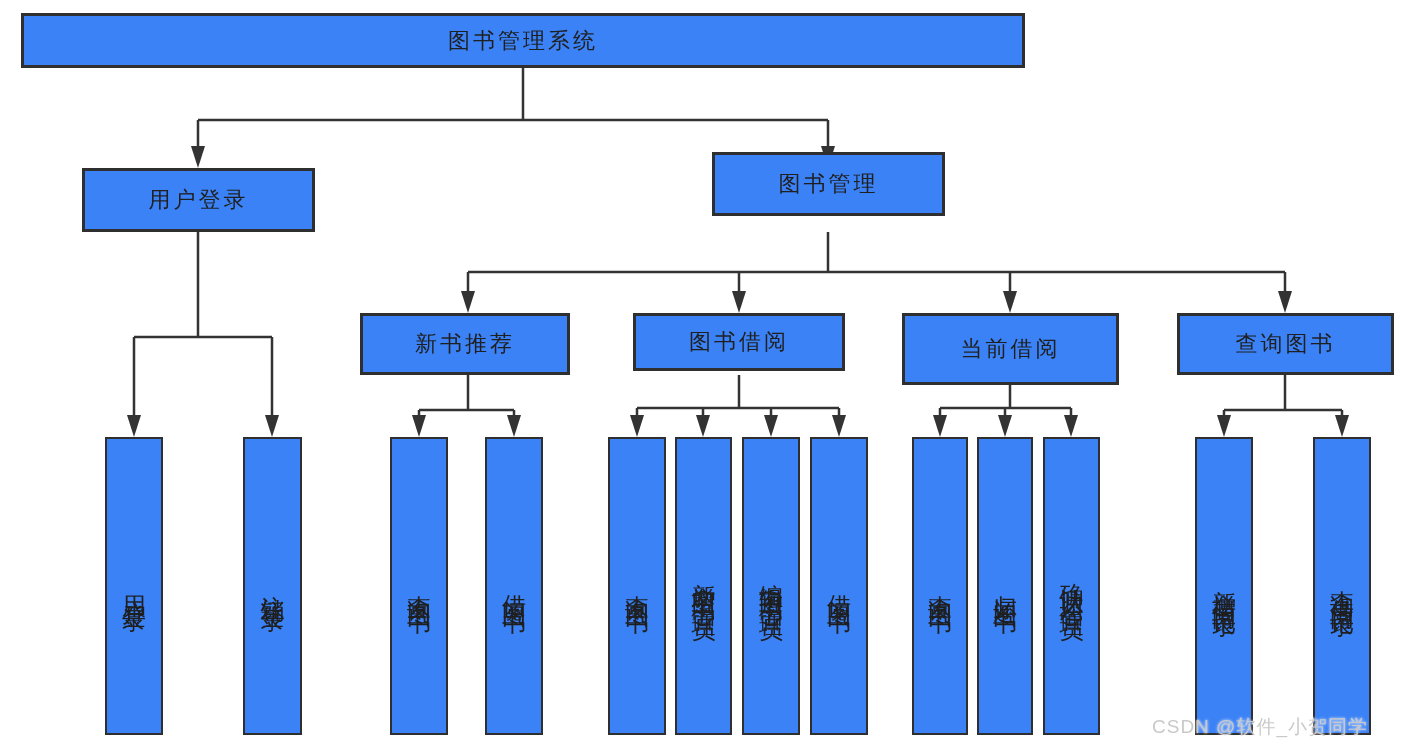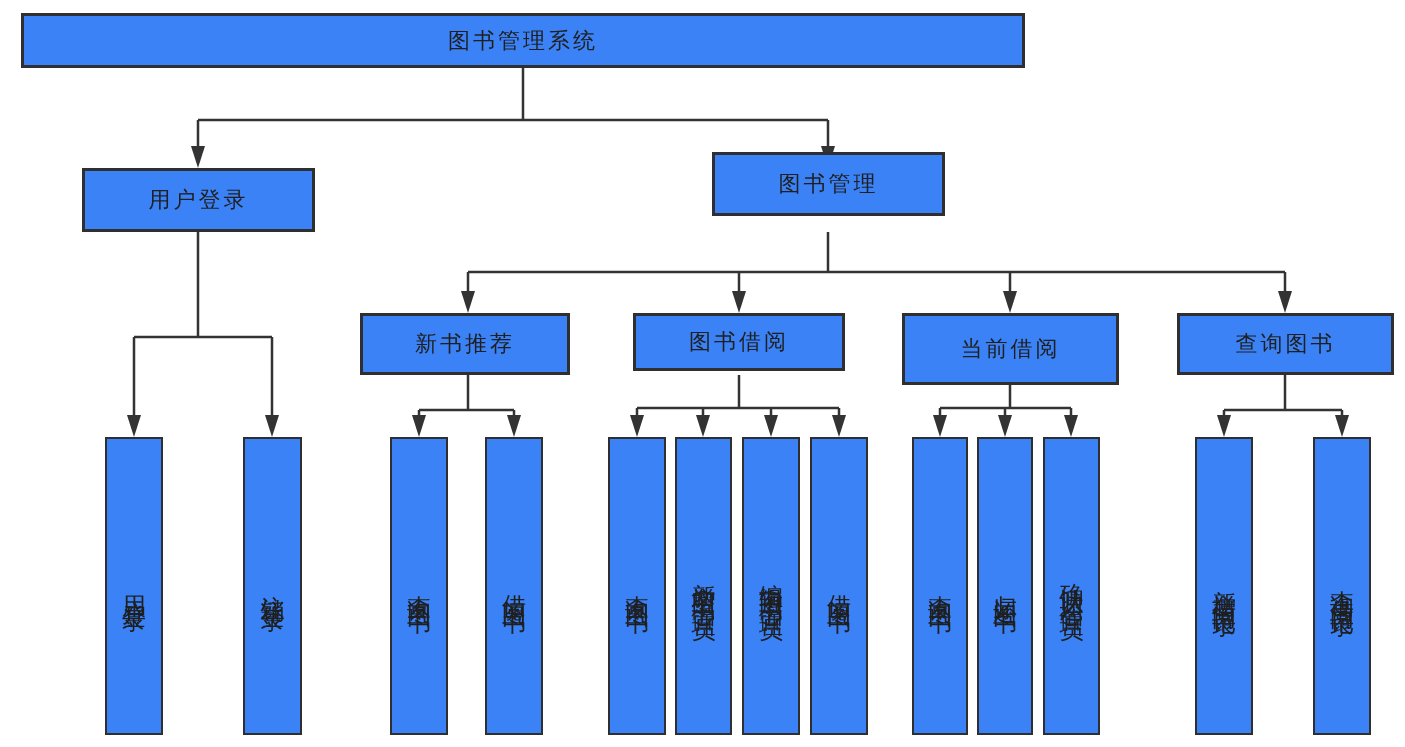--- a/index.html
+++ b/index.html
@@ -123,14 +123,15 @@
     <span>确认归还（管理员）</span>
   </div>
 
   <div class="node leaf" style="left:1195px;top:437px;width:58px;height:298px;">
     <span>新增借阅记录</span>
   </div>
   <div class="node leaf" style="left:1313px;top:437px;width:58px;height:298px;">
     <span>查询借阅记录</span>
   </div>
 
+  <div class="watermark" style="left:1152px;top:714px;">CSDN @软件_小贺同学</div>
 
 </div>
 
 </body></html>

